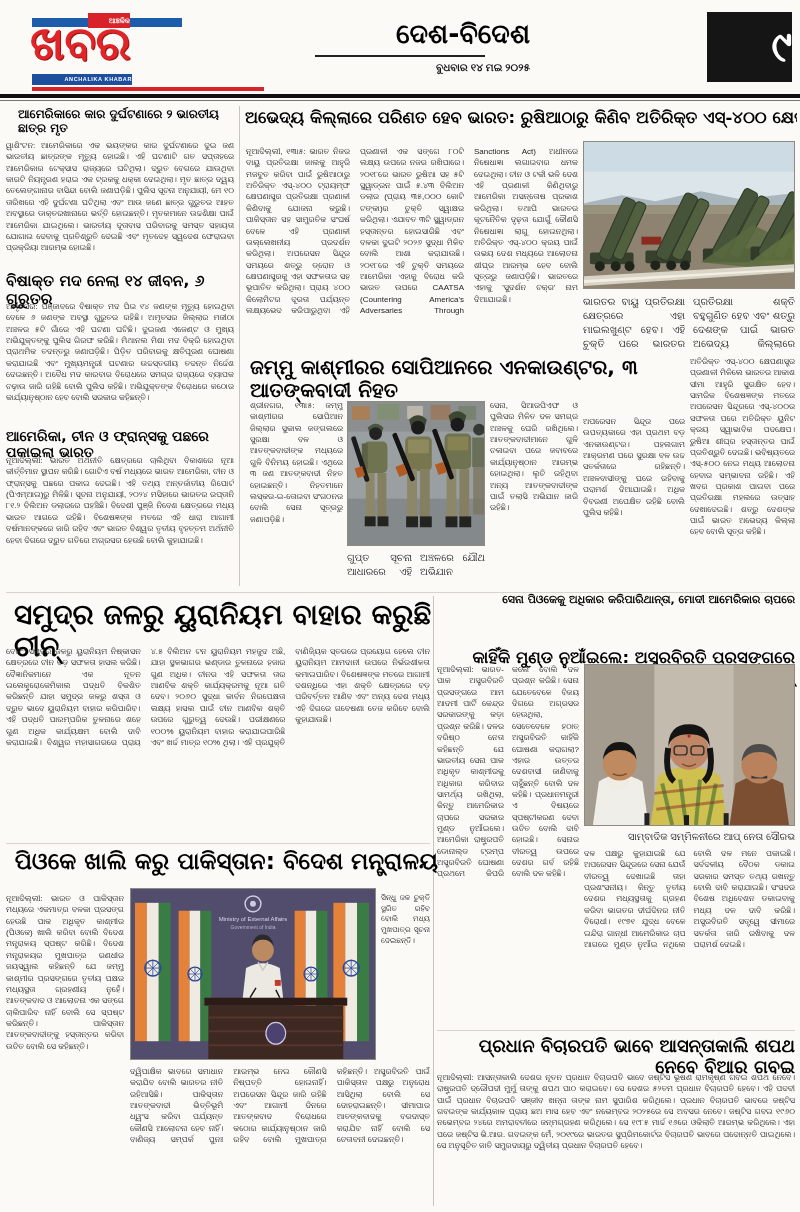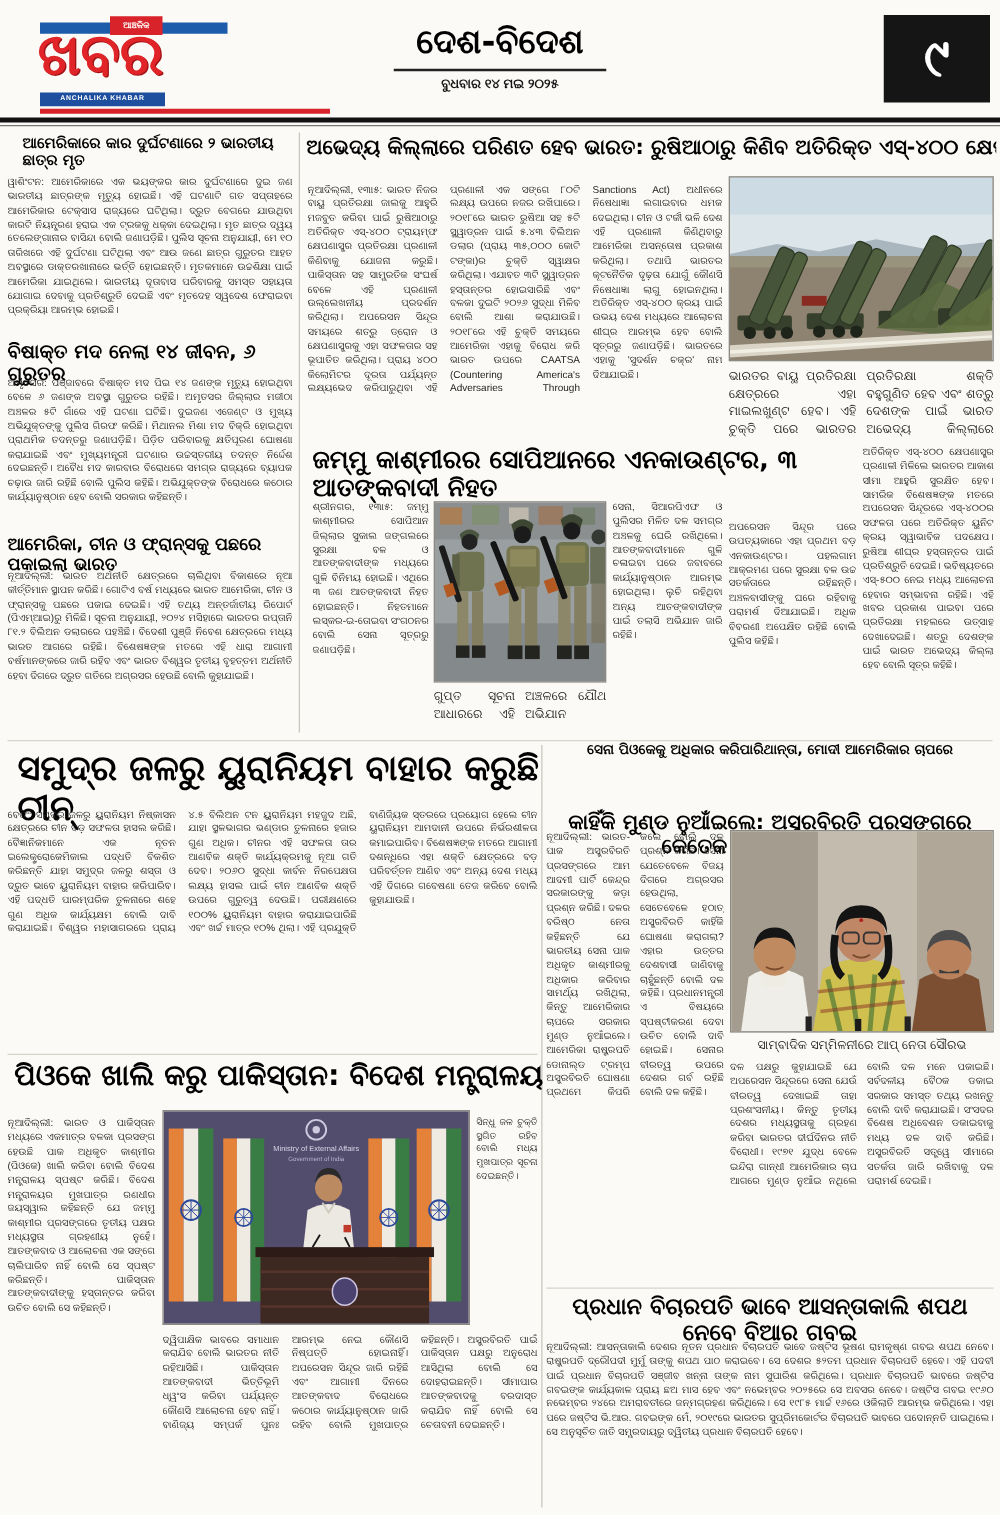--- a/index.html
+++ b/index.html
@@ -9,21 +9,21 @@
   .abs{position:absolute}
   .headline{font-family:"DejaVu Sans","Liberation Sans",sans-serif;font-weight:bold;color:#000;line-height:1.15}
   .body-text{font-size:8px;line-height:1.42;text-align:justify;color:#222;overflow:hidden;word-break:break-word}
   .cols2{column-count:2;column-gap:8px}
   .cols3{column-count:3;column-gap:10px}
   .vrule{background:#c9c5bd;width:1px}
   .hrule{background:#d8d4cc;height:1px}
   .photo{border:1px solid #8d8a82;overflow:hidden;background:#ccc}
   .photo svg{display:block;width:100%;height:100%}
   .caption{font-size:10px;line-height:1.4;color:#1d1d1d;text-align:justify;overflow:hidden}
-  .center{text-align:center}
+  .center{text-align:right}
 </style>
 </head>
 <body>
 
 <div class="page">
 
   <div class="abs" style="left:30px;top:12px;width:240px;height:82px">
     <div class="abs" style="left:2px;top:6px;width:150px;height:9px;background:#1d5bab"></div>
     <div class="abs center" style="left:58px;top:1px;width:42px;height:15px;background:#d8232a;color:#fff;font-size:7px;font-weight:bold;line-height:15px">ଆଞ୍ଚଳିକ</div>
     <div class="abs" style="left:0px;top:8px;width:200px;font-family:'DejaVu Sans',sans-serif;font-weight:900;font-size:46px;line-height:1;color:#e02427;text-shadow:1px 1px 0 #9c1216">ଖବର</div>

